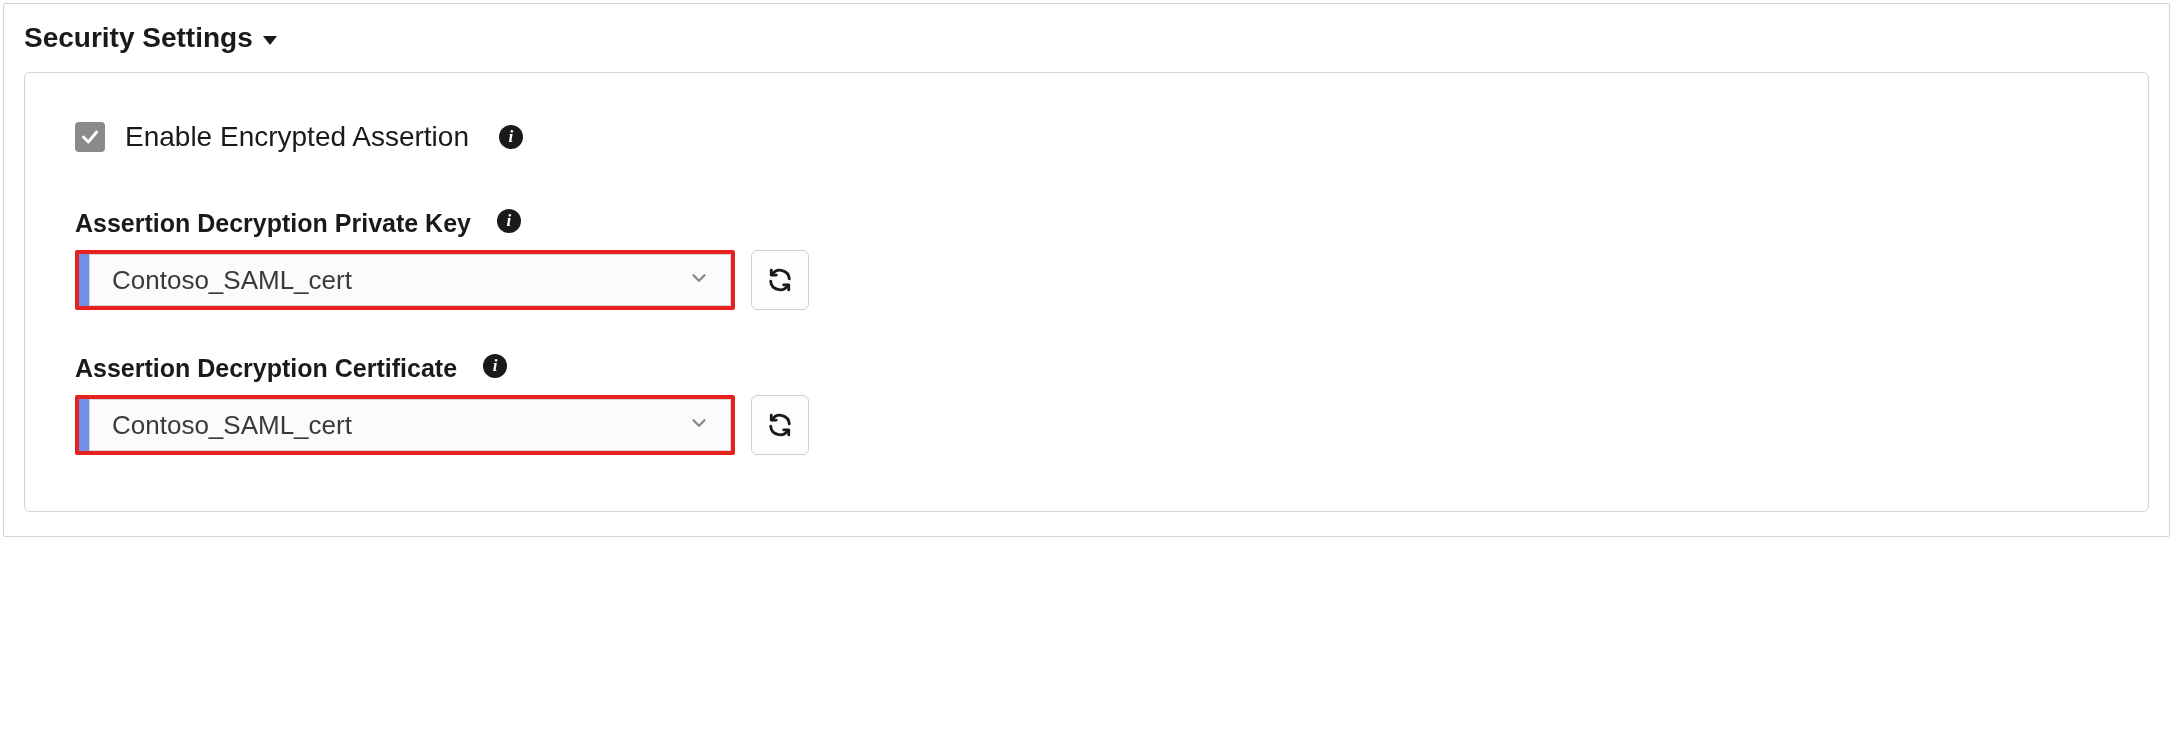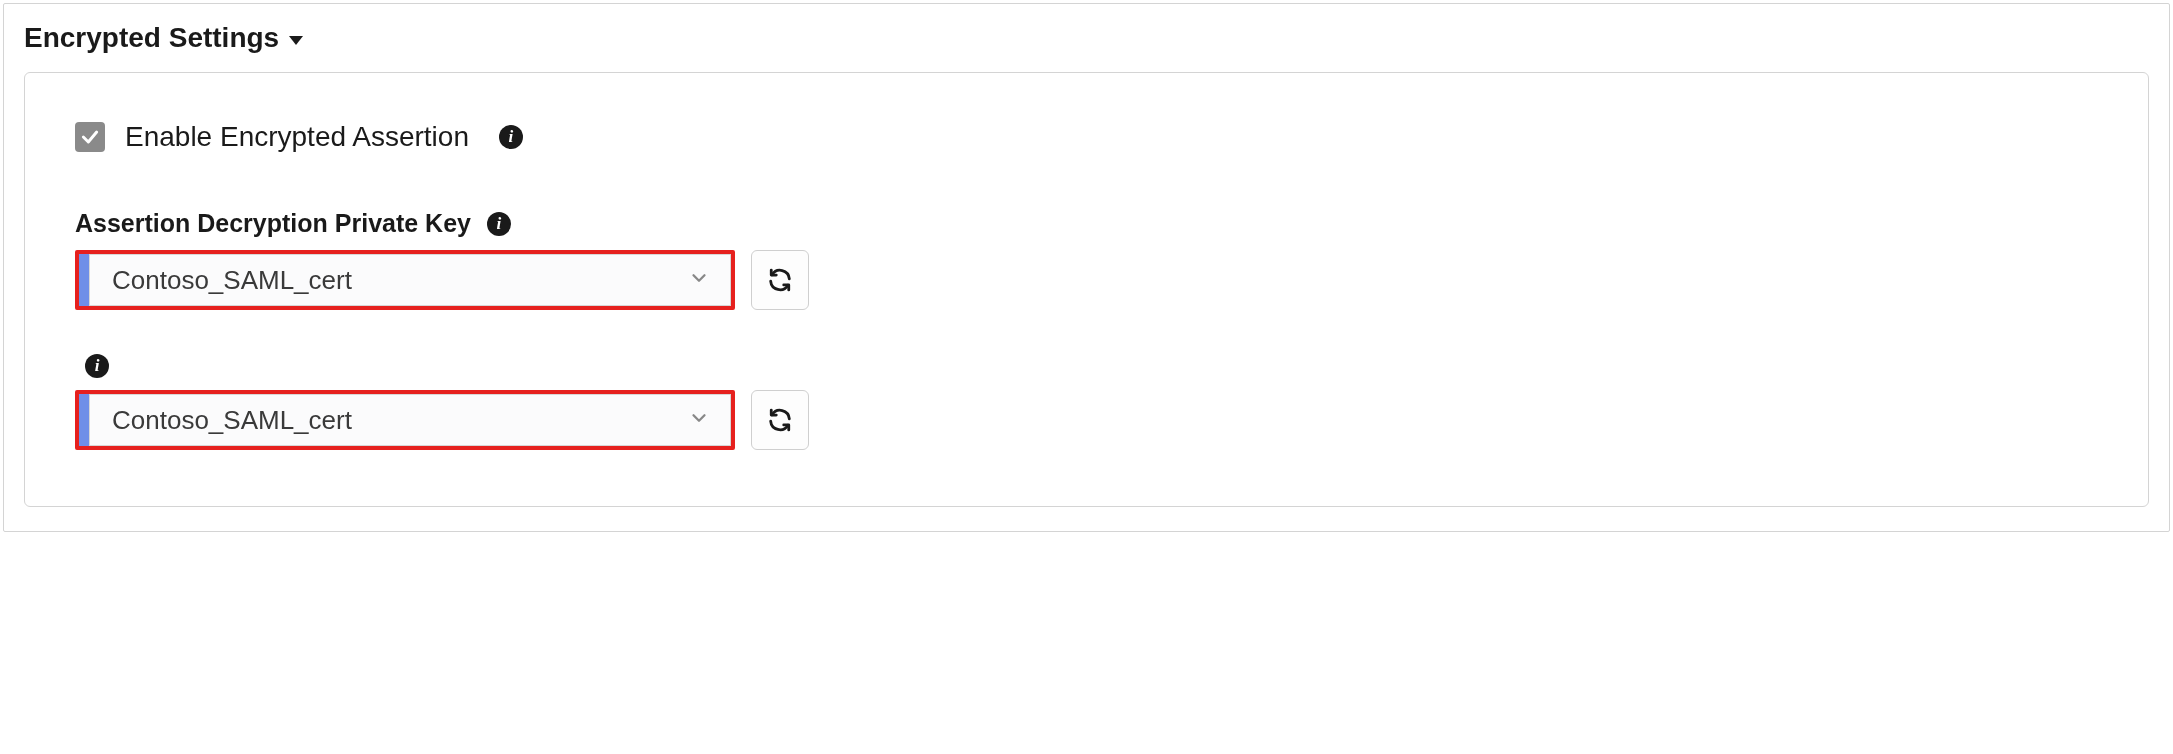--- a/index.html
+++ b/index.html
@@ -63,21 +63,21 @@
       font-family: Georgia, serif;
       font-weight: bold;
       font-style: italic;
       font-size: 17px;
       margin-left: 10px;
       cursor: pointer;
     }
     .field-group { margin-bottom: 44px; }
     .field-group:last-child { margin-bottom: 0; }
     .field-label-row {
-      display: flex; align-items: center; gap: 6px;
+      display: flex; gap: 16px;
       margin-bottom: 12px;
     }
     .field-label { font-size: 25px; font-weight: 700; color: #1a1a1a; }
     .field-input-row { display: flex; align-items: stretch; gap: 16px; }
     .select-wrap {
       position: relative;
       width: 660px;
       height: 60px;
       border: 4px solid #e6211e;
       border-radius: 2px;
@@ -111,21 +111,21 @@
       display: flex; align-items: center; justify-content: center;
       cursor: pointer;
     }
     .refresh-btn svg { stroke: #1a1a1a; }
   </style>
 </head>
 <body>
 
 <div class="outer">
   <div class="section-header">
-    <span class="section-title">Encrypted Settings</span>
+    <span class="section-title">Security Settings</span>
     <span class="caret-down"></span>
   </div>
 
   <div class="panel">
 
     <div class="checkbox-row">
       <div class="chk">
         <svg width="20" height="20" viewBox="0 0 24 24" fill="none">
           <path d="M4 12 L10 18 L20 6" stroke="#ffffff" stroke-width="3.5" stroke-linecap="round" stroke-linejoin="round"></path>
         </svg>
@@ -157,20 +157,21 @@
             <path d="M4 13 A8 8 0 0 0 18.8 16.5" stroke-width="2.4" stroke-linecap="round"></path>
             <path d="M4.5 3.5 V7.8 H8.8" stroke-width="2.4" stroke-linecap="round" stroke-linejoin="round"></path>
             <path d="M19.5 20.5 V16.2 H15.2" stroke-width="2.4" stroke-linecap="round" stroke-linejoin="round"></path>
           </svg>
         </div>
       </div>
     </div>
 
     <div class="field-group">
       <div class="field-label-row">
+        <span class="field-label">Assertion Decryption Certificate</span>
         <span class="info-icon">i</span>
       </div>
       <div class="field-input-row">
         <div class="select-wrap">
           <div class="select-accent"></div>
           <div class="select-box">
             <span class="select-value">Contoso_SAML_cert</span>
             <span class="select-chev">
               <svg width="22" height="22" viewBox="0 0 24 24" fill="none">
                   <path d="M6 9 L12 15 L18 9" stroke-width="2.5" stroke-linecap="round" stroke-linejoin="round"></path>

